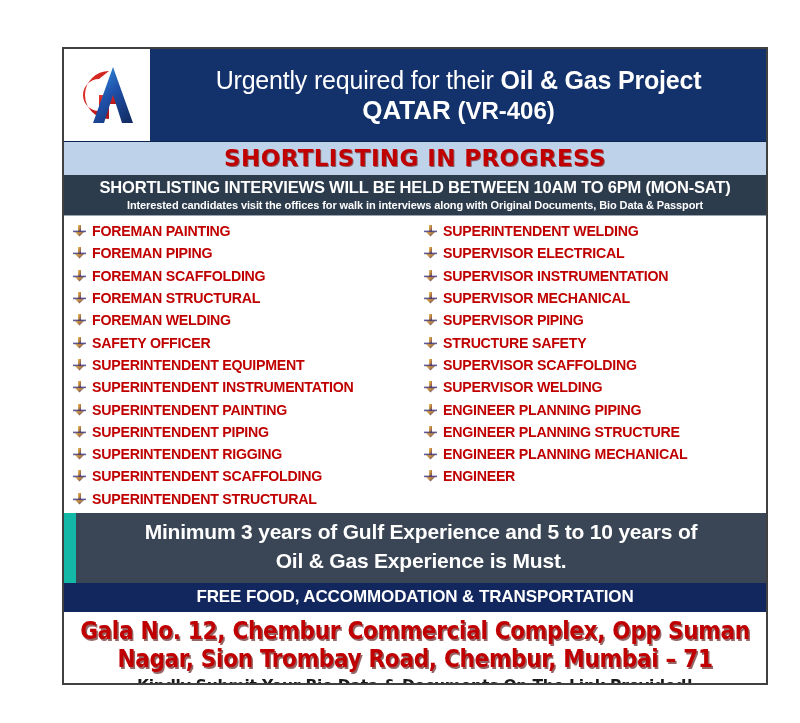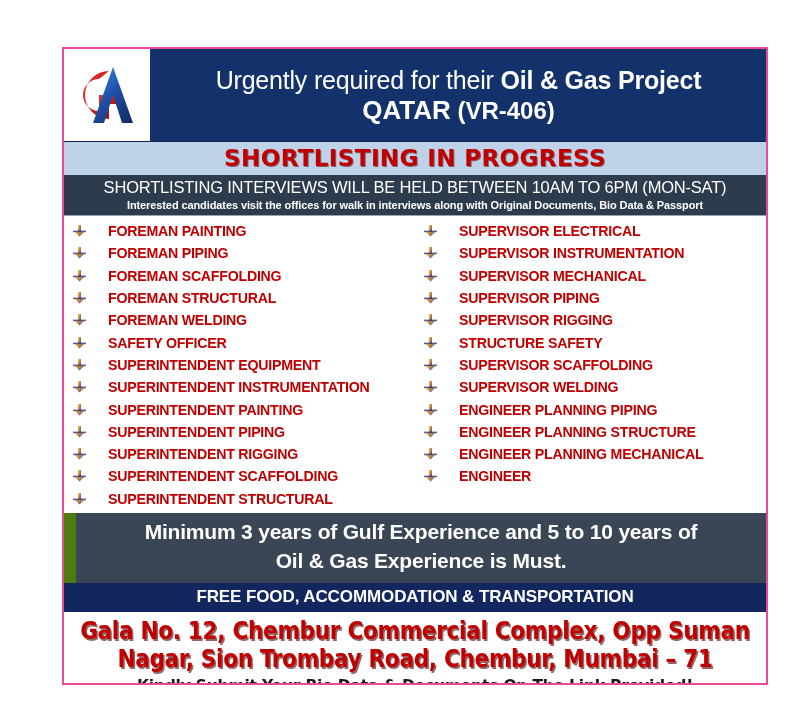--- a/index.html
+++ b/index.html
@@ -15,22 +15,22 @@
     overflow: hidden;
   }
 
   #poster {
     position: absolute;
     left: 62px;
     top: 47px;
     width: 706px;
     height: 638px;
     box-sizing: border-box;
-    border: 2px solid #ec4899;
-    background: #4d7c0f;
+    border: 2px solid #404040;
+    background: #14b8a6;
     overflow: hidden;
   }
 
   
   .header {
     display: flex;
     align-items: stretch;
     background: #13316b;
     height: 92px;
     box-sizing: border-box;
@@ -95,21 +95,21 @@
 
   
   .band-slate {
     background: #2d3c4d;
     color: #ffffff;
     text-align: center;
     padding: 3px 4px 4px 4px;
   }
   .band-slate .l1 {
     font-size: 16.5px;
-    font-weight: 400;
+    font-weight: 700;
     letter-spacing: -0.2px;
     white-space: nowrap;
     text-align: center;
   }
   .band-slate .l2 {
     font-size: 11px;
     font-weight: 700;
     letter-spacing: -0.1px;
     margin-top: 2px;
     white-space: nowrap;
@@ -124,21 +124,20 @@
   }
   .jobs-col {
     width: 50%;
     box-sizing: border-box;
     padding-left: 8px;
   }
   .job-row {
     display: flex;
     align-items: center;
     height: 22.3px;
-    gap: 16px;
   }
   .bullet {
     flex: 0 0 16px;
     width: 16px;
     height: 14px;
     position: relative;
     margin-right: 4px;
   }
   .bullet svg { display: block; }
   .job-label {
@@ -481,20 +480,37 @@
                   <stop offset="0%" stop-color="#f0c060"></stop>
                   <stop offset="45%" stop-color="#c08840"></stop>
                   <stop offset="100%" stop-color="#3a2f8a"></stop>
                 </linearGradient>
               </defs>
               <rect x="6" y="1" width="3" height="8" fill="url(#bulGrad)"></rect>
               <path d="M2.5 7.5 L12.5 7.5 L7.5 12.5 Z" fill="url(#bulGrad)"></path>
               <rect x="1" y="6.6" width="13" height="1.6" fill="#2e2a7a" opacity="0.75"></rect>
             </svg>
           </span>
+          <span class="job-label">SUPERINTENDENT WELDING</span>
+        </div>
+        <div class="job-row">
+          <span class="bullet">
+            <svg width="15" height="14" viewBox="0 0 15 14" aria-hidden="true">
+              <defs>
+                <linearGradient id="bulGrad" x1="0" y1="0" x2="1" y2="1">
+                  <stop offset="0%" stop-color="#f0c060"></stop>
+                  <stop offset="45%" stop-color="#c08840"></stop>
+                  <stop offset="100%" stop-color="#3a2f8a"></stop>
+                </linearGradient>
+              </defs>
+              <rect x="6" y="1" width="3" height="8" fill="url(#bulGrad)"></rect>
+              <path d="M2.5 7.5 L12.5 7.5 L7.5 12.5 Z" fill="url(#bulGrad)"></path>
+              <rect x="1" y="6.6" width="13" height="1.6" fill="#2e2a7a" opacity="0.75"></rect>
+            </svg>
+          </span>
           <span class="job-label">SUPERVISOR ELECTRICAL</span>
         </div>
         <div class="job-row">
           <span class="bullet">
             <svg width="15" height="14" viewBox="0 0 15 14" aria-hidden="true">
               <defs>
                 <linearGradient id="bulGrad" x1="0" y1="0" x2="1" y2="1">
                   <stop offset="0%" stop-color="#f0c060"></stop>
                   <stop offset="45%" stop-color="#c08840"></stop>
                   <stop offset="100%" stop-color="#3a2f8a"></stop>
@@ -533,37 +549,20 @@
                   <stop offset="45%" stop-color="#c08840"></stop>
                   <stop offset="100%" stop-color="#3a2f8a"></stop>
                 </linearGradient>
               </defs>
               <rect x="6" y="1" width="3" height="8" fill="url(#bulGrad)"></rect>
               <path d="M2.5 7.5 L12.5 7.5 L7.5 12.5 Z" fill="url(#bulGrad)"></path>
               <rect x="1" y="6.6" width="13" height="1.6" fill="#2e2a7a" opacity="0.75"></rect>
             </svg>
           </span>
           <span class="job-label">SUPERVISOR PIPING</span>
-        </div>
-        <div class="job-row">
-          <span class="bullet">
-            <svg width="15" height="14" viewBox="0 0 15 14" aria-hidden="true">
-              <defs>
-                <linearGradient id="bulGrad" x1="0" y1="0" x2="1" y2="1">
-                  <stop offset="0%" stop-color="#f0c060"></stop>
-                  <stop offset="45%" stop-color="#c08840"></stop>
-                  <stop offset="100%" stop-color="#3a2f8a"></stop>
-                </linearGradient>
-              </defs>
-              <rect x="6" y="1" width="3" height="8" fill="url(#bulGrad)"></rect>
-              <path d="M2.5 7.5 L12.5 7.5 L7.5 12.5 Z" fill="url(#bulGrad)"></path>
-              <rect x="1" y="6.6" width="13" height="1.6" fill="#2e2a7a" opacity="0.75"></rect>
-            </svg>
-          </span>
-          <span class="job-label">SUPERVISOR RIGGING</span>
         </div>
         <div class="job-row">
           <span class="bullet">
             <svg width="15" height="14" viewBox="0 0 15 14" aria-hidden="true">
               <defs>
                 <linearGradient id="bulGrad" x1="0" y1="0" x2="1" y2="1">
                   <stop offset="0%" stop-color="#f0c060"></stop>
                   <stop offset="45%" stop-color="#c08840"></stop>
                   <stop offset="100%" stop-color="#3a2f8a"></stop>
                 </linearGradient>

